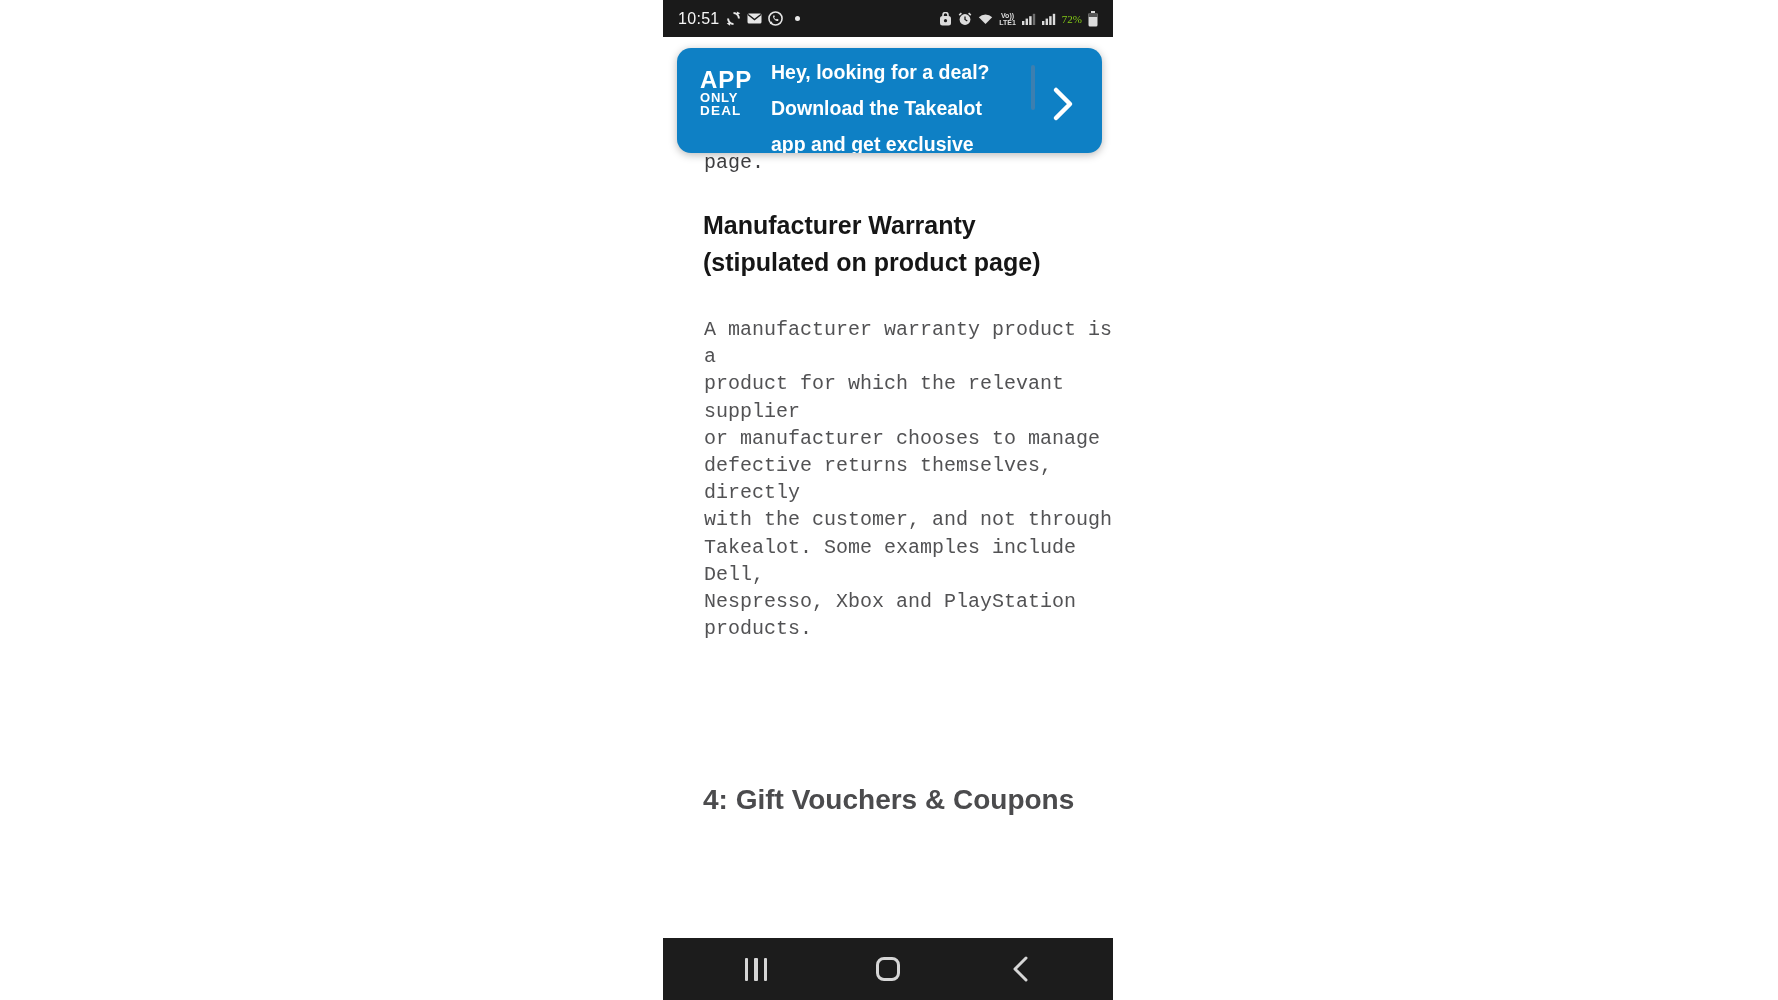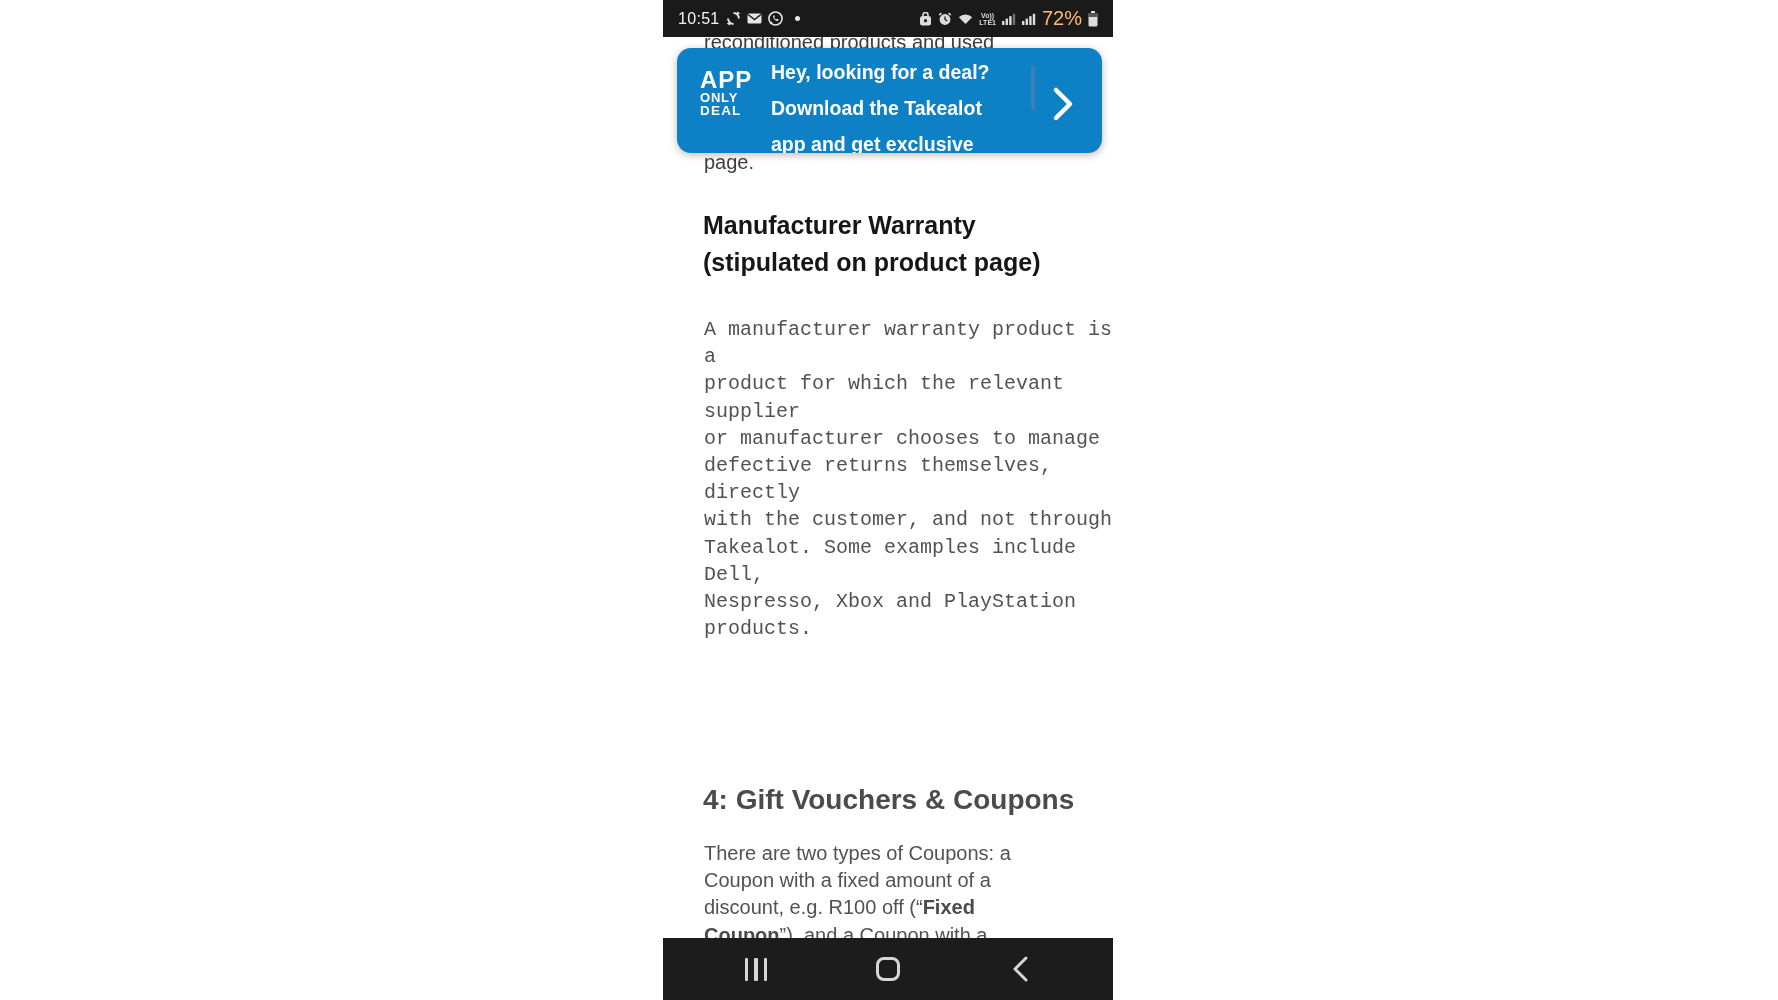--- a/index.html
+++ b/index.html
@@ -10,28 +10,28 @@
 
   
   .status-bar { position:absolute; left:0; top:0; width:450px; height:37px; background:#1a1a1a;
                 display:flex; align-items:center; justify-content:space-between; padding:0 15px; }
   .sb-left, .sb-right { display:flex; align-items:center; gap:6px; }
   .sb-time { color:#f5f5f5; font-size:16px; letter-spacing:0.3px; }
   .sb-icon { display:flex; align-items:center; }
   .sb-dot { width:5px; height:5px; border-radius:50%; background:#e9e9e9; margin-left:6px; }
   .volte { display:flex; flex-direction:column; align-items:center; line-height:7px; }
   .volte span { color:#dcdcdc; font-size:7px; font-weight:bold; }
-  .sb-batt-text { color:#fdba74; font-size:20px; }
+  .sb-batt-text { color:#84cc16; font-size:11px;font-family:Liberation Serif, serif; }
 
   
   .content { position:absolute; left:0; top:37px; width:450px; height:901px; background:#ffffff; overflow:hidden; }
   .preline { white-space:pre-line; }
   .clipped-top { position:absolute; left:41px; top:-6px; width:420px; font-size:20px; color:#3e3e40;
                  white-space:nowrap; z-index:1; }
-  .page-word { position:absolute; left:41px; top:112px; font-size:20px; line-height:27px; color:#3e3e40; z-index:1; }
+  .page-word { position:absolute; left:41px; top:112px; font-size:20px; line-height:27px; color:#3e3e40; z-index:1;font-family:Liberation Mono, monospace; }
 
   .h-warranty { position:absolute; left:40px; top:170px; width:420px; font-size:25px; line-height:37px;
                 font-weight:bold; color:#161616; }
   .para { position:absolute; left:41px; width:425px; font-size:20px; line-height:27.2px; color:#525254; }
   .p1 { top:279px;font-family:Liberation Mono, monospace; }
   .p2 { top:512px; }
   .h-vouchers { position:absolute; left:40px; top:747px; width:425px; font-size:28px; font-weight:bold; color:#4b4b4d; }
   .p3 { top:803px; }
   .p3 b { font-weight:bold; color:#4a4a4c; }
 
@@ -134,21 +134,20 @@
               <rect x="3" y="0" width="4" height="2" fill="#dcdcdc"></rect>
               <rect x="0.5" y="2" width="9" height="13.5" rx="1.5" fill="#dcdcdc"></rect>
               <rect x="0.5" y="2" width="9" height="4" fill="#555555"></rect>
             </svg>
         </span>
       </div>
     </div>
 
     <div class="content">
 
-      <div class="clipped-top">reconditioned products and used</div>
 
       <div class="banner">
         <div class="banner-logo">
           <div class="l1">APP</div>
           <div class="l2">ONLY</div>
           <div class="l3">DEAL</div>
         </div>
         <div class="banner-msg preline">Hey, looking for a deal?
 Download the Takealot
 app and get exclusive</div>
@@ -170,24 +169,20 @@
 or manufacturer chooses to manage
 defective returns themselves, directly
 with the customer, and not through
 Takealot. Some examples include Dell,
 Nespresso, Xbox and PlayStation
 products.</div>
 
 
       <div class="h-vouchers">4: Gift Vouchers &amp; Coupons</div>
 
-      <div class="para p3"><span class="preline">There are two types of Coupons: a
-Coupon with a fixed amount of a
-discount, e.g. R100 off (“</span><b class="preline">Fixed
-Coupon</b><span class="preline">”), and a Coupon with a</span></div>
 
     </div>
 
     <div class="nav-bar">
       <div class="nav-btn">
         <span class="recents">
             <i></i>
             <i></i>
             <i></i>
           </span>

